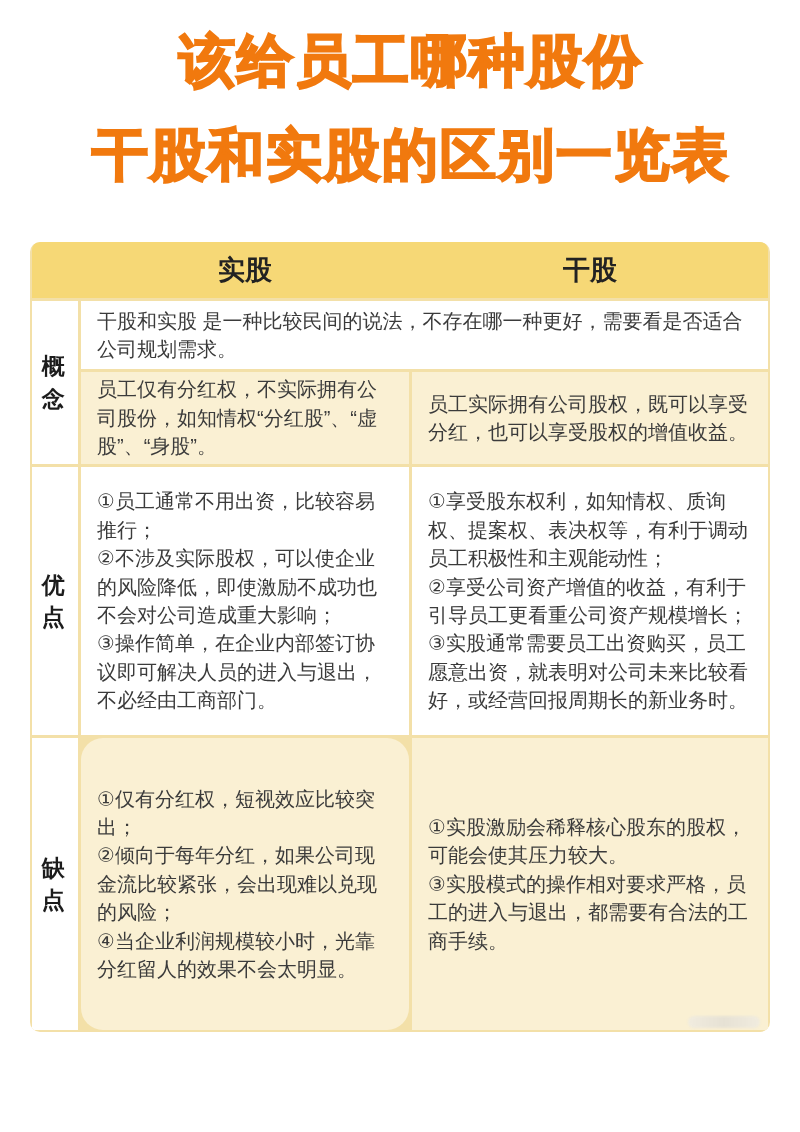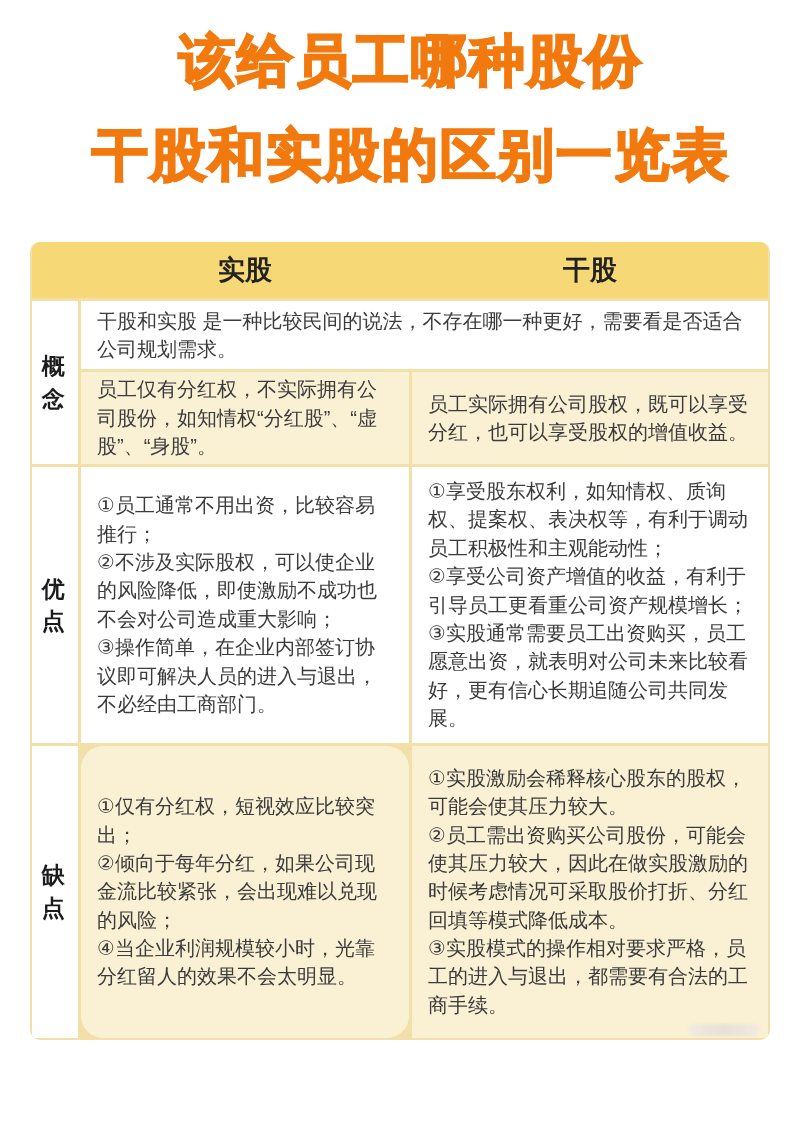--- a/index.html
+++ b/index.html
@@ -136,31 +136,30 @@
     <span>优点</span>
   </div>
   <div class="cell cell-pros-dry">
     <span class="item">①员工通常不用出资，比较容易推行；</span>
     <span class="item">②不涉及实际股权，可以使企业的风险降低，即使激励不成功也不会对公司造成重大影响；</span>
     <span class="item">③操作简单，在企业内部签订协议即可解决人员的进入与退出，不必经由工商部门。</span>
   </div>
   <div class="cell cell-pros-real">
     <span class="item">①享受股东权利，如知情权、质询权、提案权、表决权等，有利于调动员工积极性和主观能动性；</span>
     <span class="item">②享受公司资产增值的收益，有利于引导员工更看重公司资产规模增长；</span>
-    <span class="item">③实股通常需要员工出资购买，员工愿意出资，就表明对公司未来比较看好，更有信心长期追随公司共同发展。</span>
+    <span class="item">③实股通常需要员工出资购买，员工愿意出资，就表明对公司未来比较看好，或经营回报周期长的新业务时。</span>
   </div>
 
   <div class="row-label lbl-cons">
     <span>缺点</span>
   </div>
   <div class="cell cream cell-cons-dry">
     <span class="item">①仅有分红权，短视效应比较突出；</span>
     <span class="item">②倾向于每年分红，如果公司现金流比较紧张，会出现难以兑现的风险；</span>
     <span class="item">④当企业利润规模较小时，光靠分红留人的效果不会太明显。</span>
   </div>
   <div class="cell cream cell-cons-real">
     <span class="item">①实股激励会稀释核心股东的股权，可能会使其压力较大。</span>
-    <span class="item">②员工需出资购买公司股份，可能会使其压力较大，因此在做实股激励的时候考虑情况可采取股价打折、分红回填等模式降低成本。</span>
     <span class="item">③实股模式的操作相对要求严格，员工的进入与退出，都需要有合法的工商手续。</span>
   </div>
 
   <div class="watermark"></div>
 </div>
 
 </body></html>

